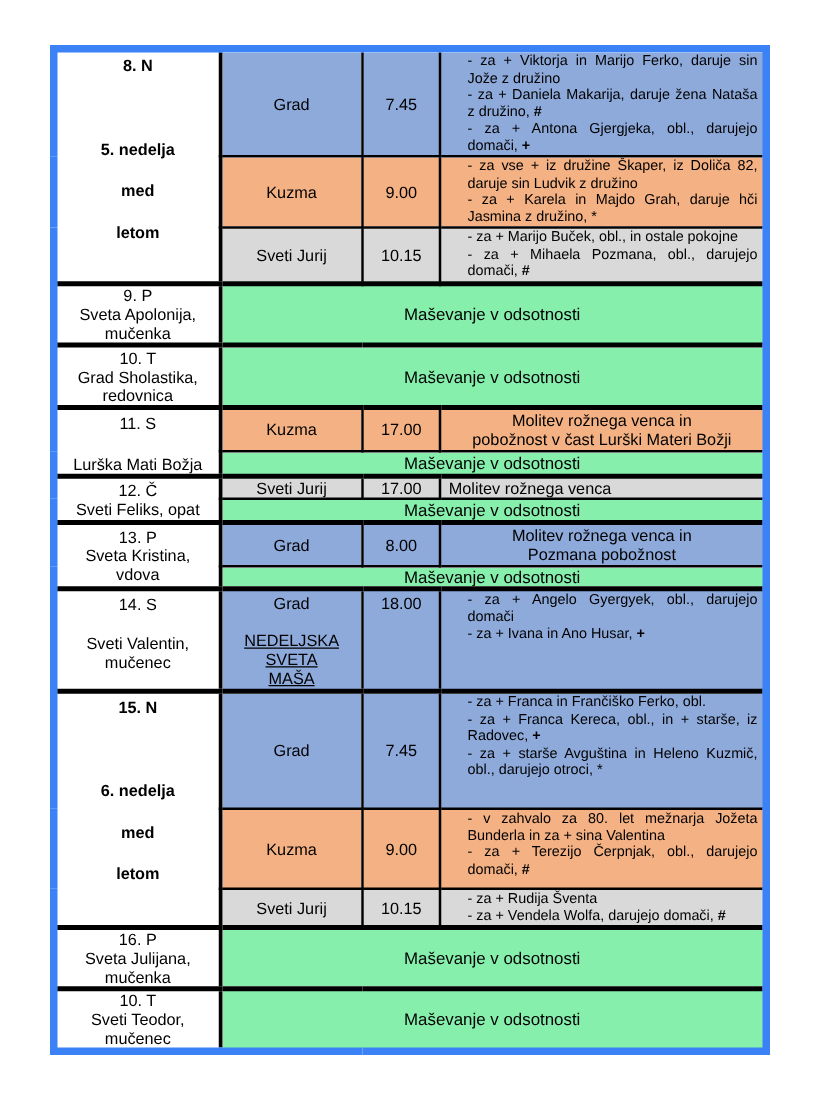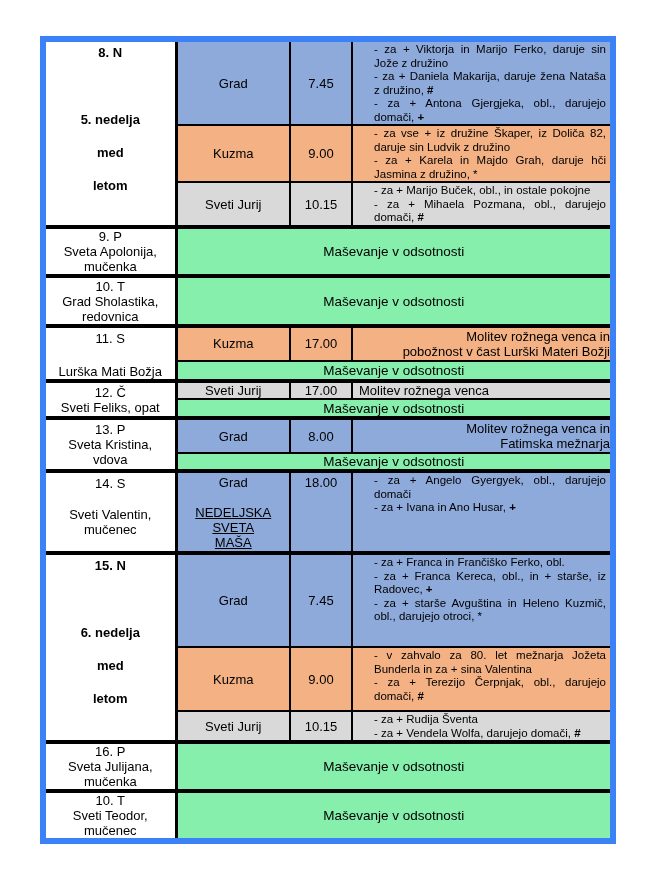--- a/index.html
+++ b/index.html
@@ -70,21 +70,21 @@
     line-height: 13.5px;
     padding: 1px 4px 0 21px;
   }
   td.intent div { text-align: justify; }
   td.intent b { font-weight: bold; }
   
   td.event {
     font-size: 13px;
     line-height: 15px;
   }
-  td.event.ctr { text-align: right; }
+  td.event.ctr { text-align: center; }
   td.event.lft { text-align: left; padding-left: 6px; }
   
   td.absent {
     text-align: center;
     font-size: 13.5px;
     background: #86efac;
   }
 </style>
 </head>
 <body>
@@ -193,21 +193,21 @@
           <div class="dl">
               <div>13. P</div>
               <div>Sveta Kristina,</div>
               <div>vdova</div>
             </div>
         </td>
         <td class="place bgblue">Grad</td>
         <td class="time bgblue">8.00</td>
         <td class="event ctr bgblue">
             <div>Molitev rožnega venca in</div>
-            <div>Fatimska mežnarja</div>
+            <div>Pozmana pobožnost</div>
           </td>
       </tr>
       <tr style="height:17px">
         <td colspan="3" class="absent">Maševanje v odsotnosti</td>
       </tr>
 
       <tr class="gs" style="height:82px">
         <td class="datec vtop dg14">
           <div class="dl">
               <div>14. S</div>

